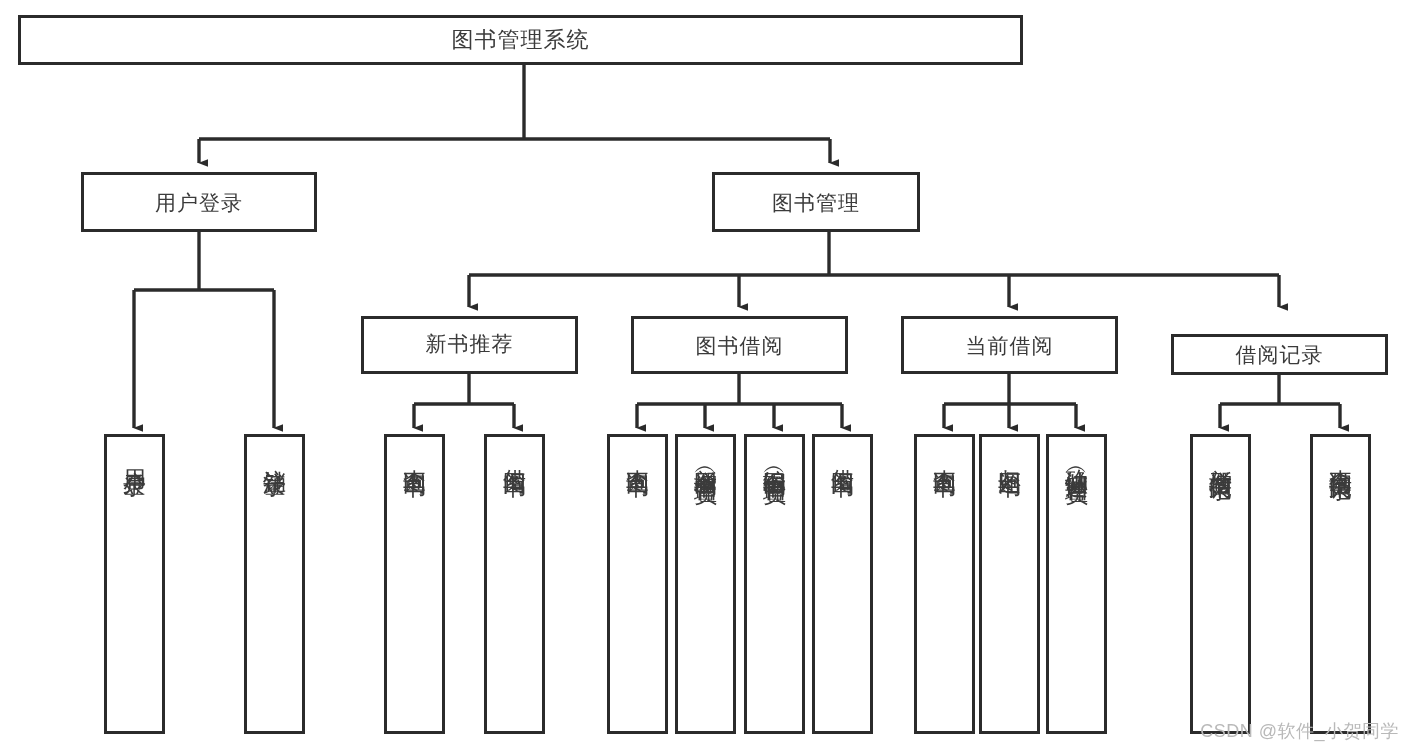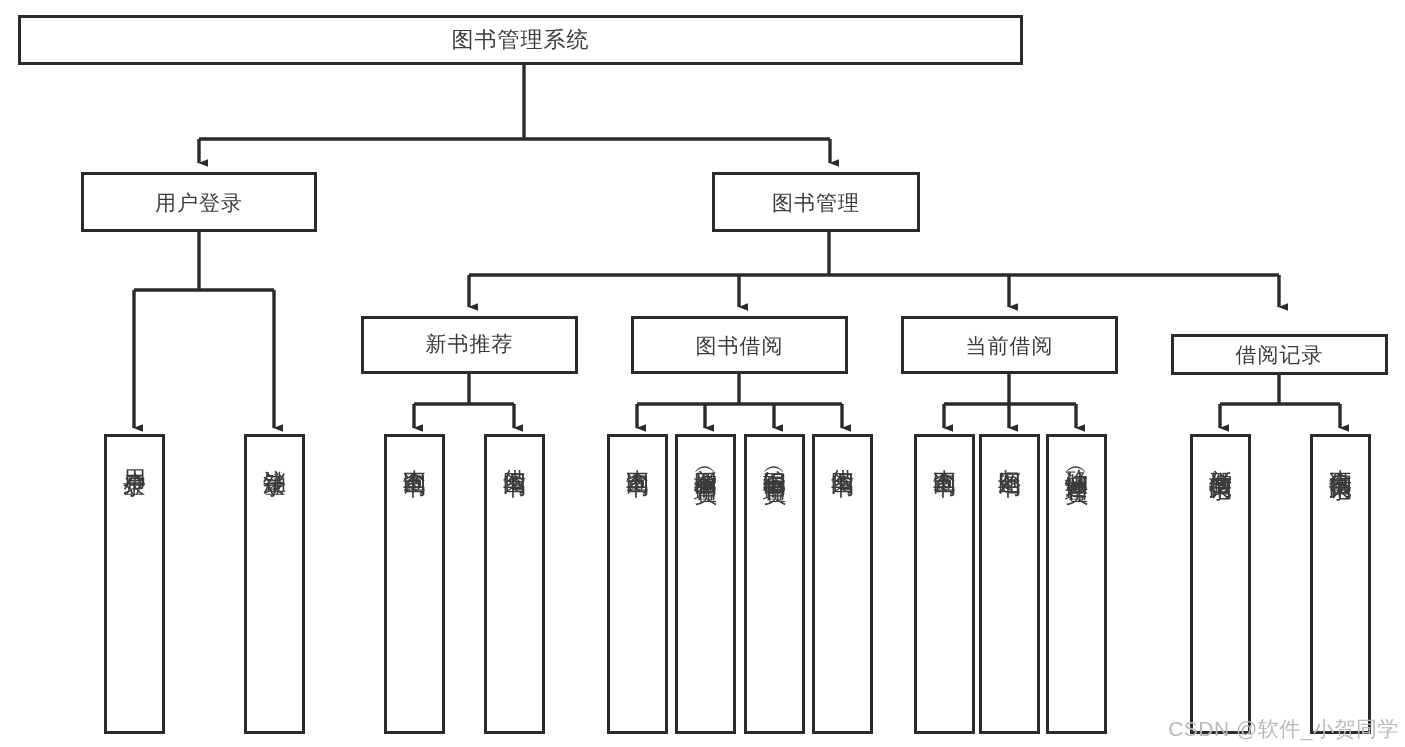--- a/index.html
+++ b/index.html
@@ -18,21 +18,21 @@
   .node.h span{font-size:21px;line-height:1;letter-spacing:1px;white-space:nowrap;}
   .node.lvl0.h span{font-size:22px;}
 
   
   .node.v{align-items:flex-start;padding-top:14px;}
   .node.v span{writing-mode:vertical-rl;text-orientation:upright;
                font-size:23px;line-height:1.18;letter-spacing:2px;
                white-space:nowrap;}
 
   .watermark{position:absolute;right:6px;bottom:4px;color:#b9b9b9;
-             font-size:21px;letter-spacing:.5px;white-space:nowrap;
+             font-size:18px;letter-spacing:.5px;white-space:nowrap;
              font-family:"Liberation Sans","DejaVu Sans",sans-serif;}
 </style>
 </head>
 <body>
 
 <div id="stage">
 
   <svg class="wires" viewBox="0 0 1405 747" xmlns="http://www.w3.org/2000/svg">
     <defs>
       <marker id="arw" markerWidth="9" markerHeight="10" refX="4.5" refY="9.2" orient="auto" markerUnits="userSpaceOnUse">

